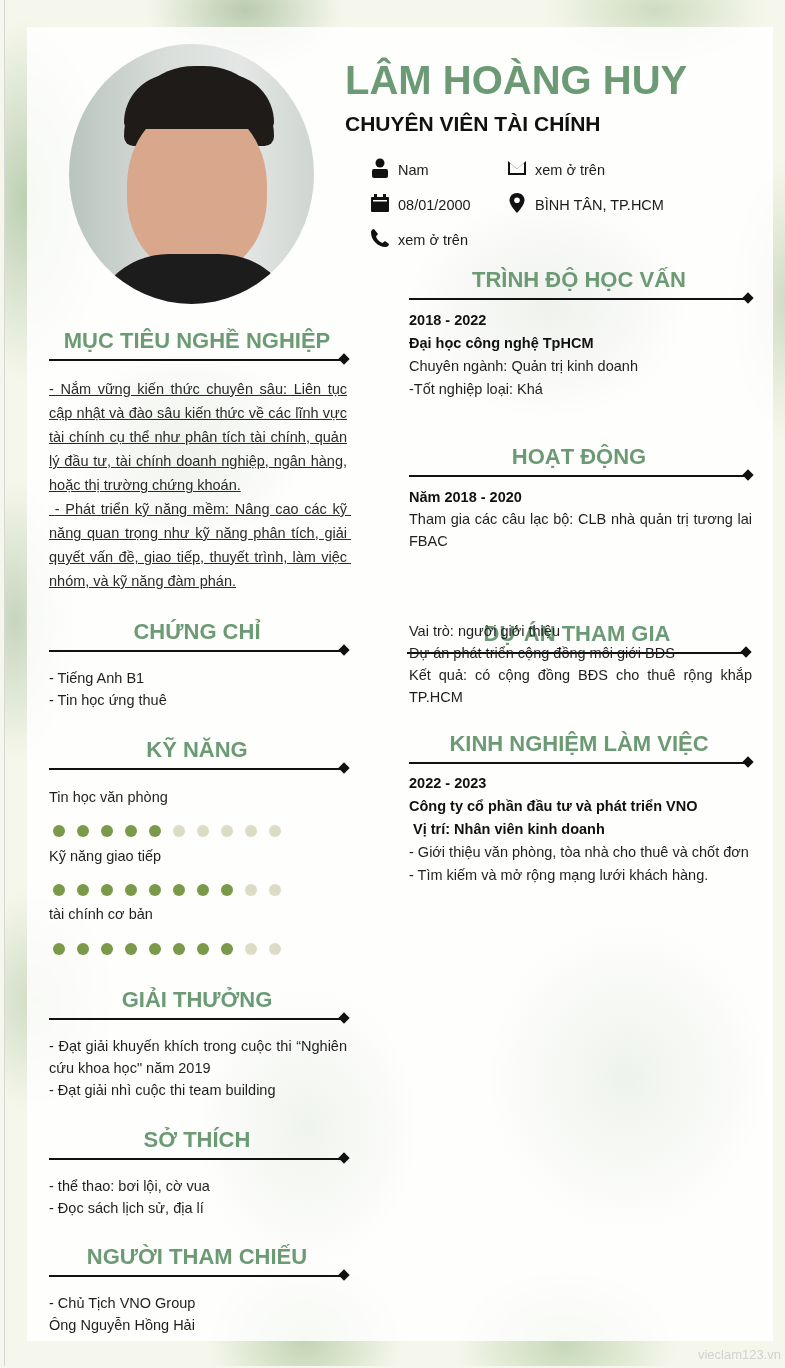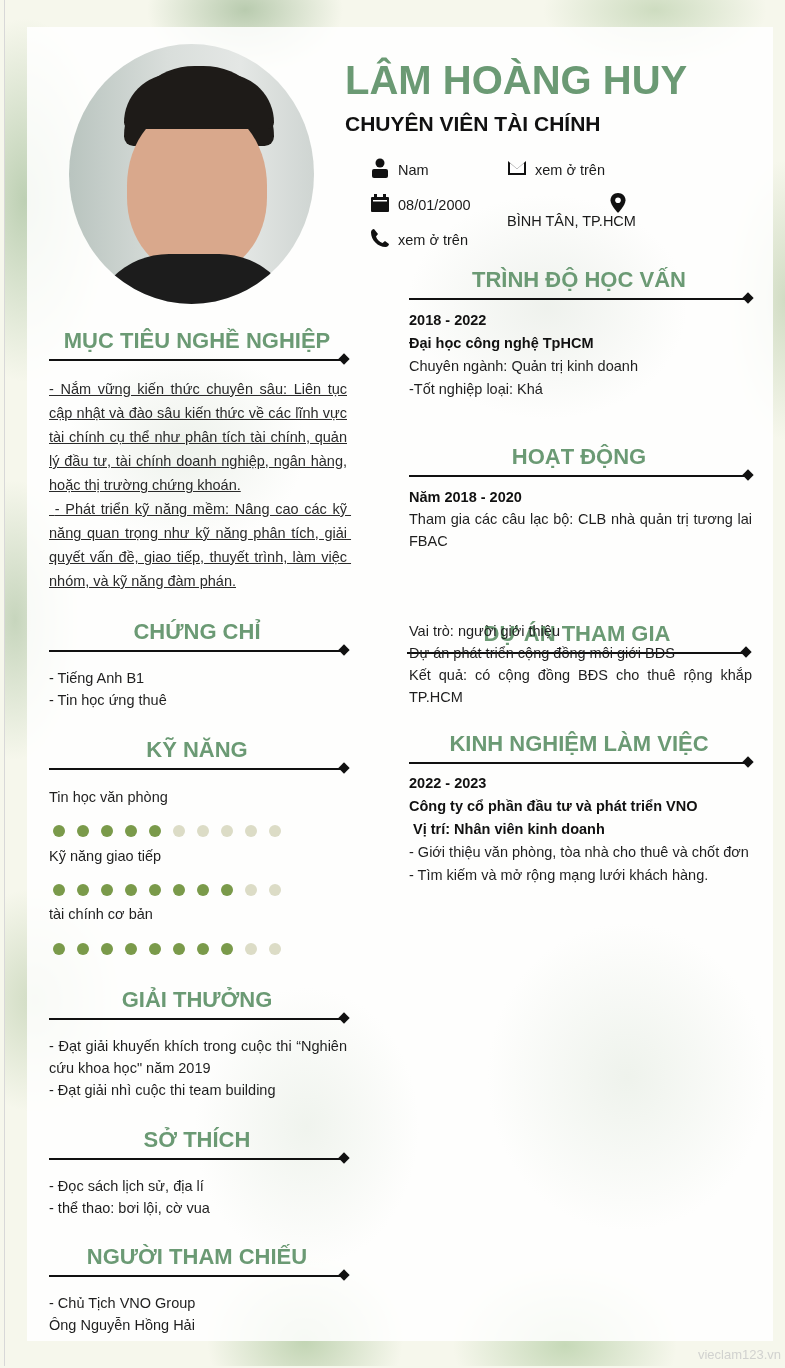--- a/index.html
+++ b/index.html
@@ -112,21 +112,21 @@
 </div>
 <div class="contact-item" style="left:370px; top:193px;">
   <svg viewBox="0 0 20 20">
       <rect x="1" y="4" width="18" height="15" rx="1"></rect>
       <rect x="4" y="1" width="3" height="5" fill="#111"></rect>
       <rect x="13" y="1" width="3" height="5" fill="#111"></rect>
       <rect x="3" y="7" width="14" height="1.5" fill="#fff"></rect>
     </svg>
   <span>08/01/2000</span>
 </div>
-<div class="contact-item" style="left:507px; top:193px;flex-direction:column;">
+<div class="contact-item" style="left:507px; top:193px;">
   <svg viewBox="0 0 20 20">
       <path d="M10 0C5.6 0 2.5 3.2 2.5 7.3 2.5 12.5 10 20 10 20s7.5-7.5 7.5-12.7C17.5 3.2 14.4 0 10 0z"></path>
       <circle cx="10" cy="7.3" r="2.8" fill="#fff"></circle>
     </svg>
   <span>BÌNH TÂN, TP.HCM</span>
 </div>
 <div class="contact-item" style="left:370px; top:228px;">
   <svg viewBox="0 0 20 20">
       <path d="M4 1c-1.5 0-3 1.5-3 3.5C1 12 8 19 15.5 19c2 0 3.5-1.5 3.5-3l-4-3-2.5 2c-3-1-5.5-3.5-6.5-6.5l2-2.5L4 1z"></path>
     </svg>
@@ -203,22 +203,22 @@
 <div class="text-block justify" style="left:49px; top:1035px; width:298px;">
   <div>- Đạt giải khuyến khích trong cuộc thi “Nghiên cứu khoa học" năm 2019</div>
   <div>- Đạt giải nhì cuộc thi team building</div>
 </div>
 
 <div class="sec-head" style="left:49px; top:1127px; width:296px;">
   <div class="h">SỞ THÍCH</div>
   <div class="line"></div>
 </div>
 <div class="text-block" style="left:49px; top:1175px; width:298px;">
+  <div>- thể thao: bơi lội, cờ vua</div>
   <div>- Đọc sách lịch sử, địa lí</div>
-  <div>- thể thao: bơi lội, cờ vua</div>
 </div>
 
 <div class="sec-head" style="left:49px; top:1244px; width:296px;">
   <div class="h">NGƯỜI THAM CHIẾU</div>
   <div class="line"></div>
 </div>
 <div class="text-block" style="left:49px; top:1292px; width:298px;">
   <div>- Chủ Tịch VNO Group</div>
   <div>Ông Nguyễn Hồng Hải</div>
 </div>

